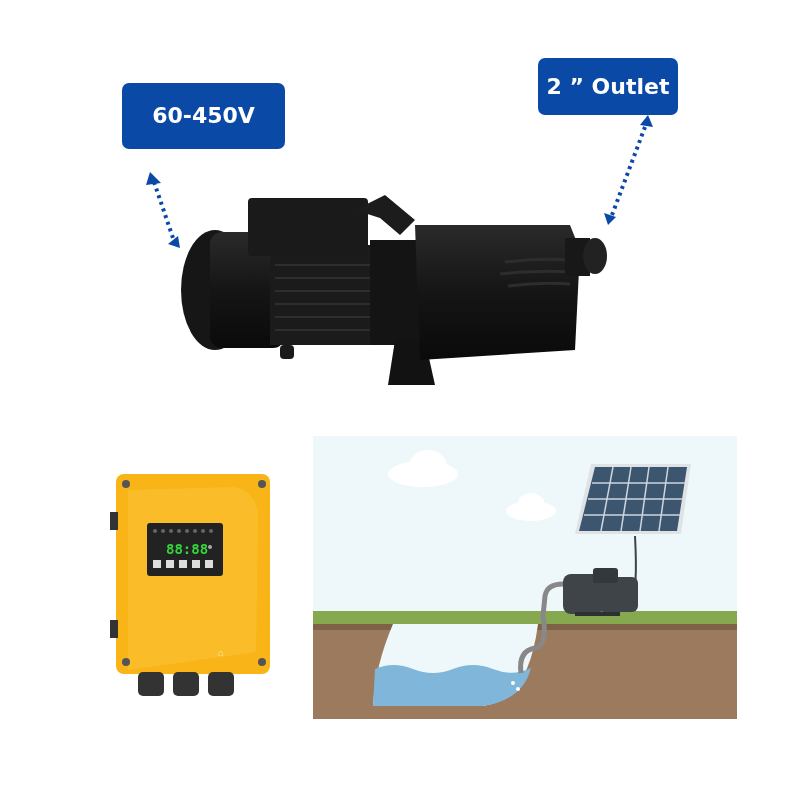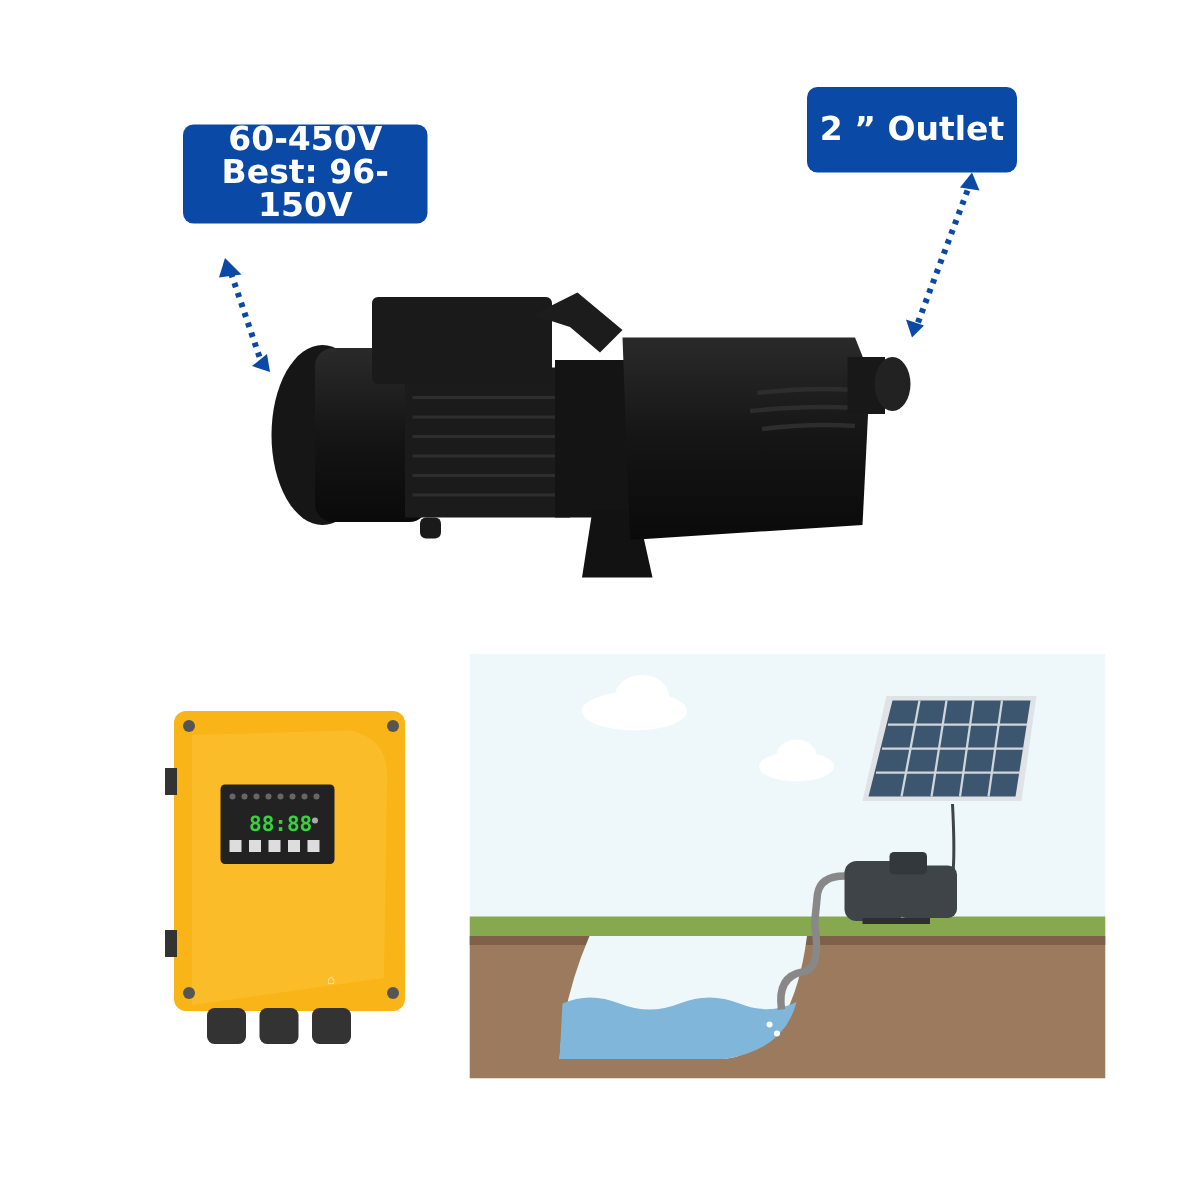--- a/index.html
+++ b/index.html
@@ -12,21 +12,20 @@
   #voltage-box { left:122px; top:83px; width:163px; height:66px; font-size:22px; line-height:22px; }
   #outlet-box { left:538px; top:58px; width:140px; height:57px; font-size:22px; }
   svg { position:absolute; }
   .controller-text { font-family:"DejaVu Sans Mono", monospace; }
 </style>
 </head>
 <body>
 
 <div id="voltage-box" class="label-box">
   <span>60-450V</span>
-  <span>Best: 96-150V</span>
 </div>
 
 <div id="outlet-box" class="label-box">
   <span>2 ” Outlet</span>
 </div>
 
 <svg style="left:130px;top:160px" width="70" height="100" viewBox="0 0 70 100">
   <line x1="24" y1="22" x2="43" y2="78" stroke="#0a4aa6" stroke-width="4" stroke-dasharray="3,4"></line>
   <polygon points="20,12 31,23 16,25" fill="#0a4aa6"></polygon>
   <polygon points="50,88 38,84 48,76" fill="#0a4aa6"></polygon>

